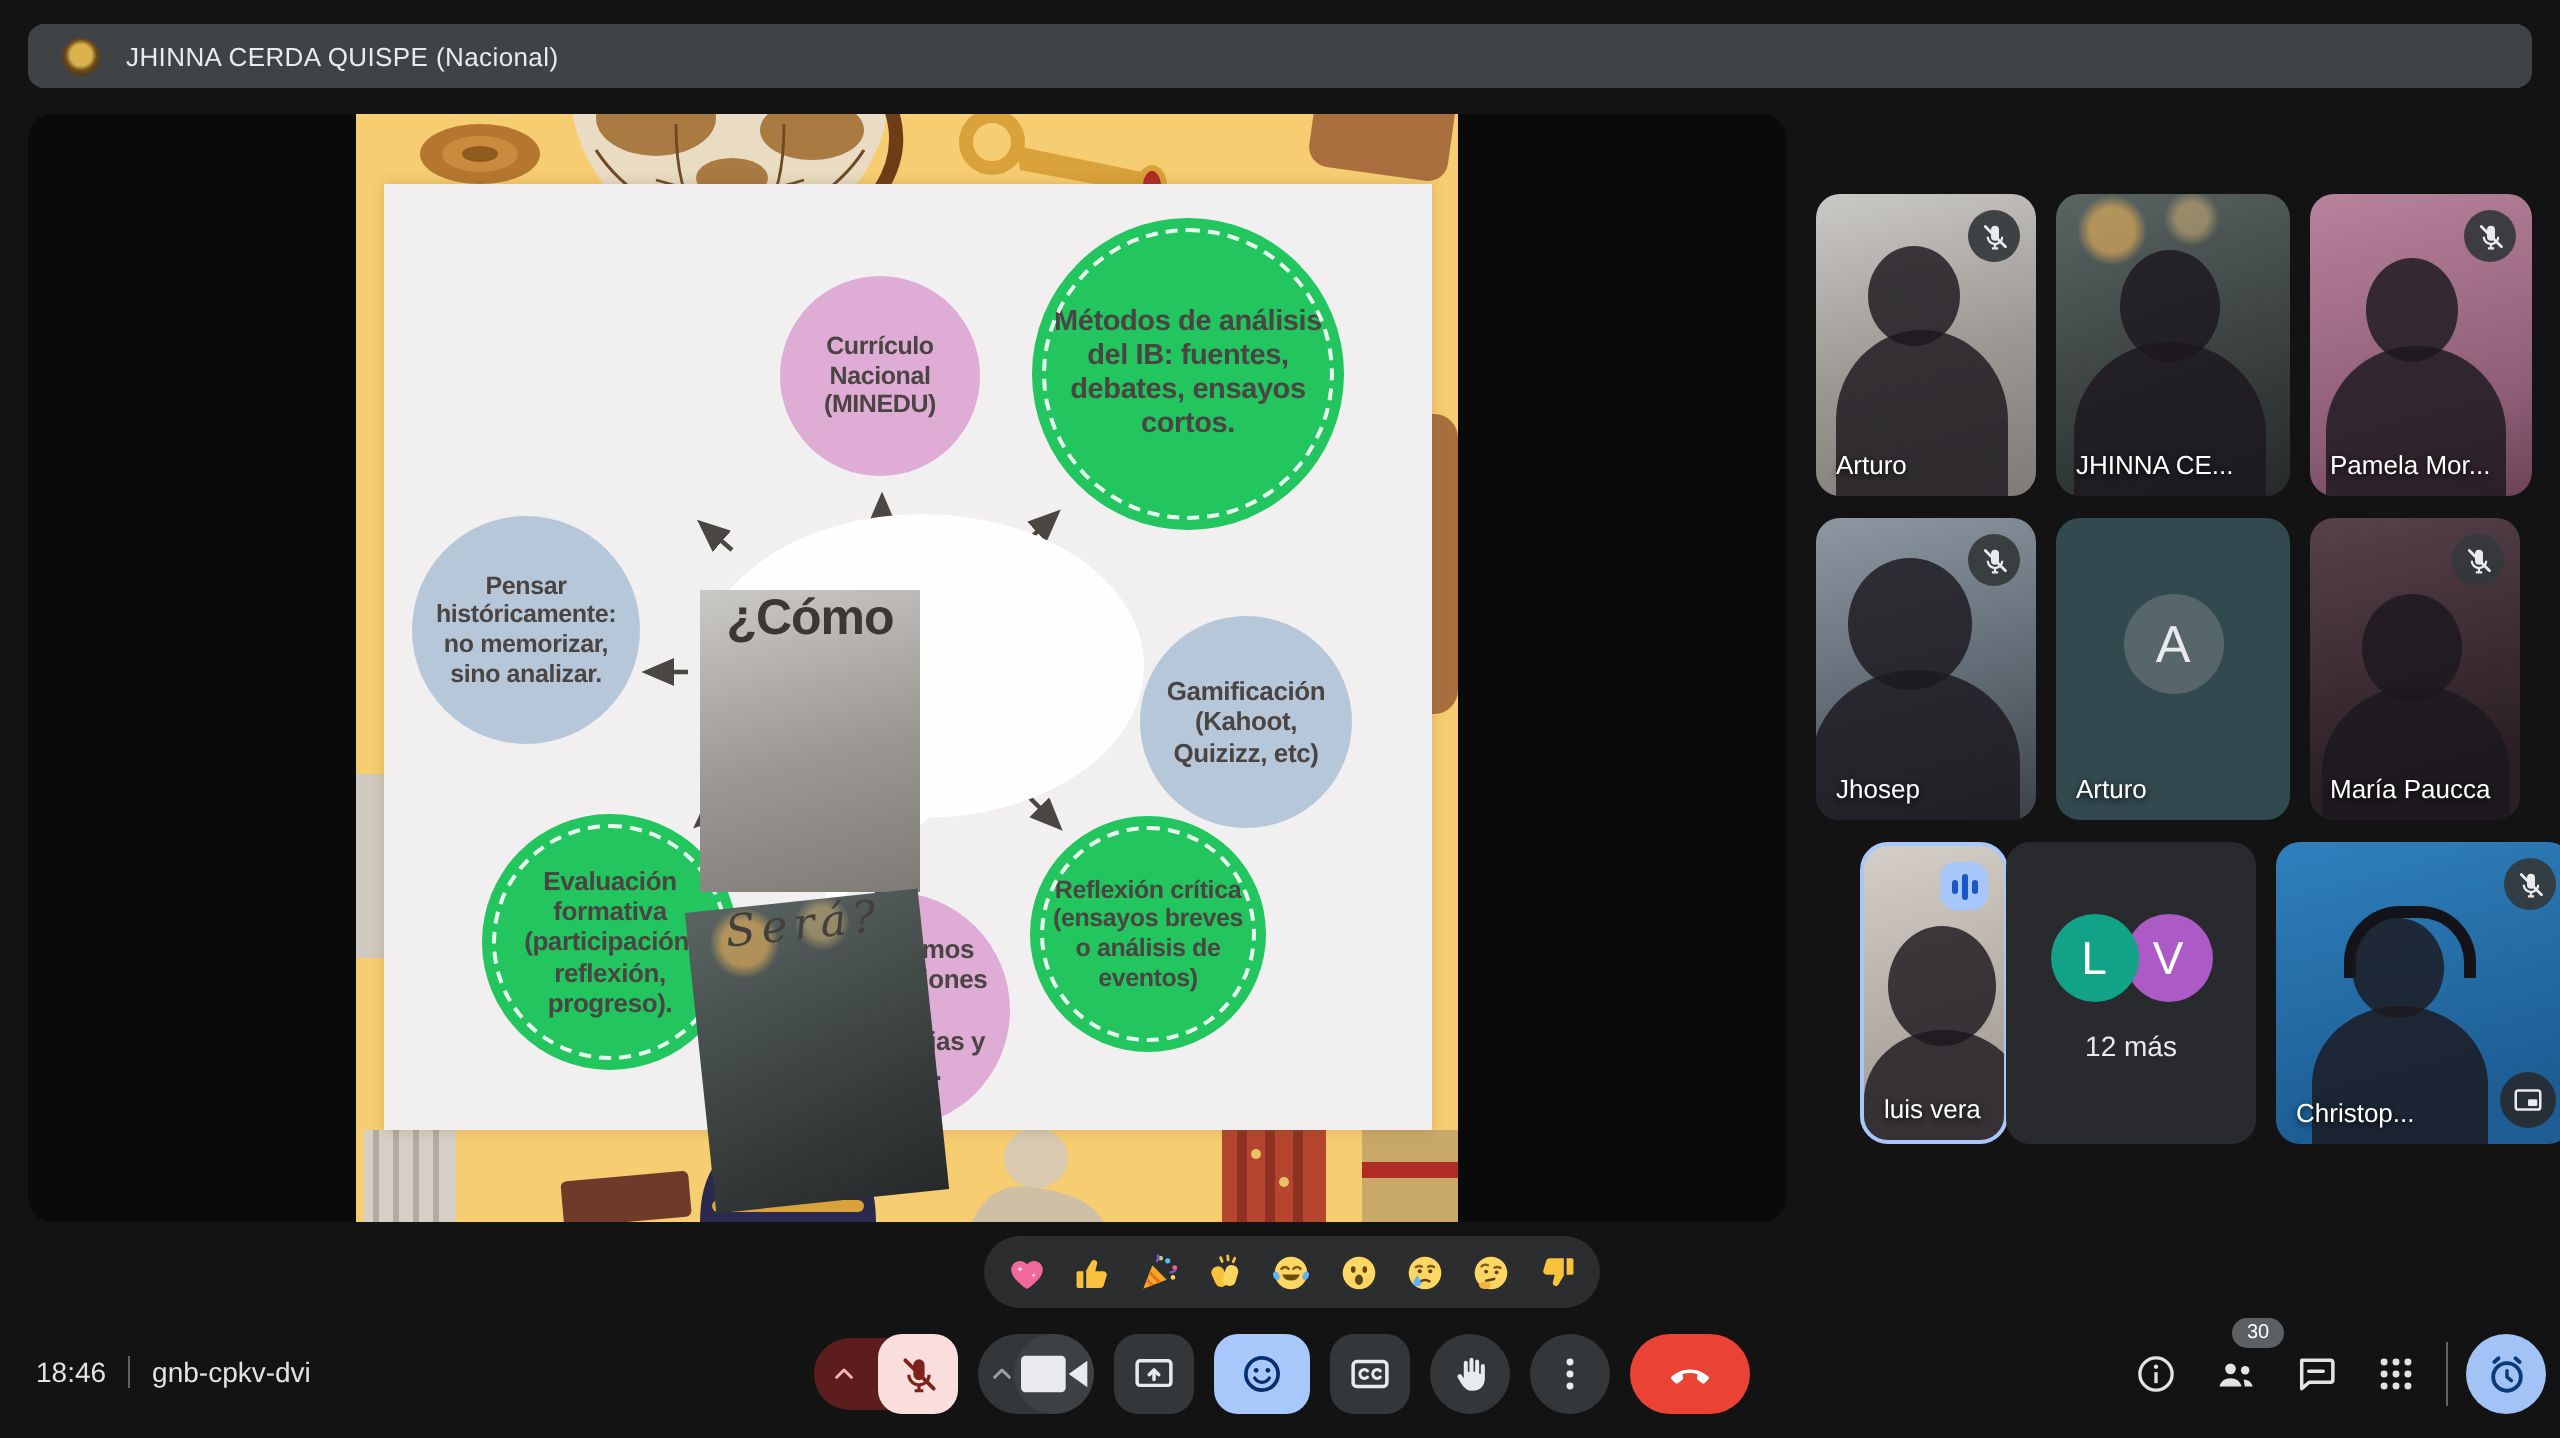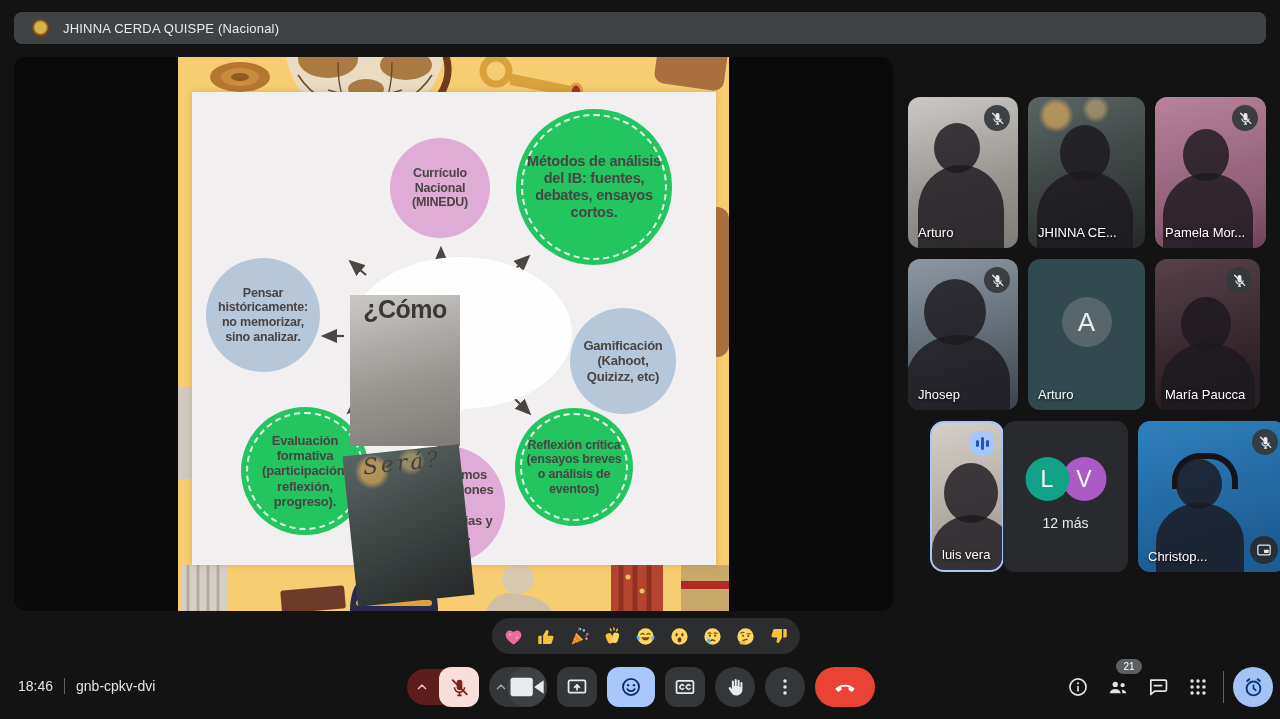--- a/index.html
+++ b/index.html
@@ -567,21 +567,21 @@
     <span class="ric" style="left:1067px">
       <svg>
           <use href="#i-info"></use>
         </svg>
     </span>
     <span class="ric" style="left:1107px">
       <svg>
           <use href="#i-people"></use>
         </svg>
     </span>
-    <span class="badge">21</span>
+    <span class="badge">30</span>
     <span class="ric" style="left:1147px">
       <svg>
           <use href="#i-chat"></use>
         </svg>
     </span>
     <span class="ric" style="left:1187px">
       <svg>
           <use href="#i-apps"></use>
         </svg>
     </span>

